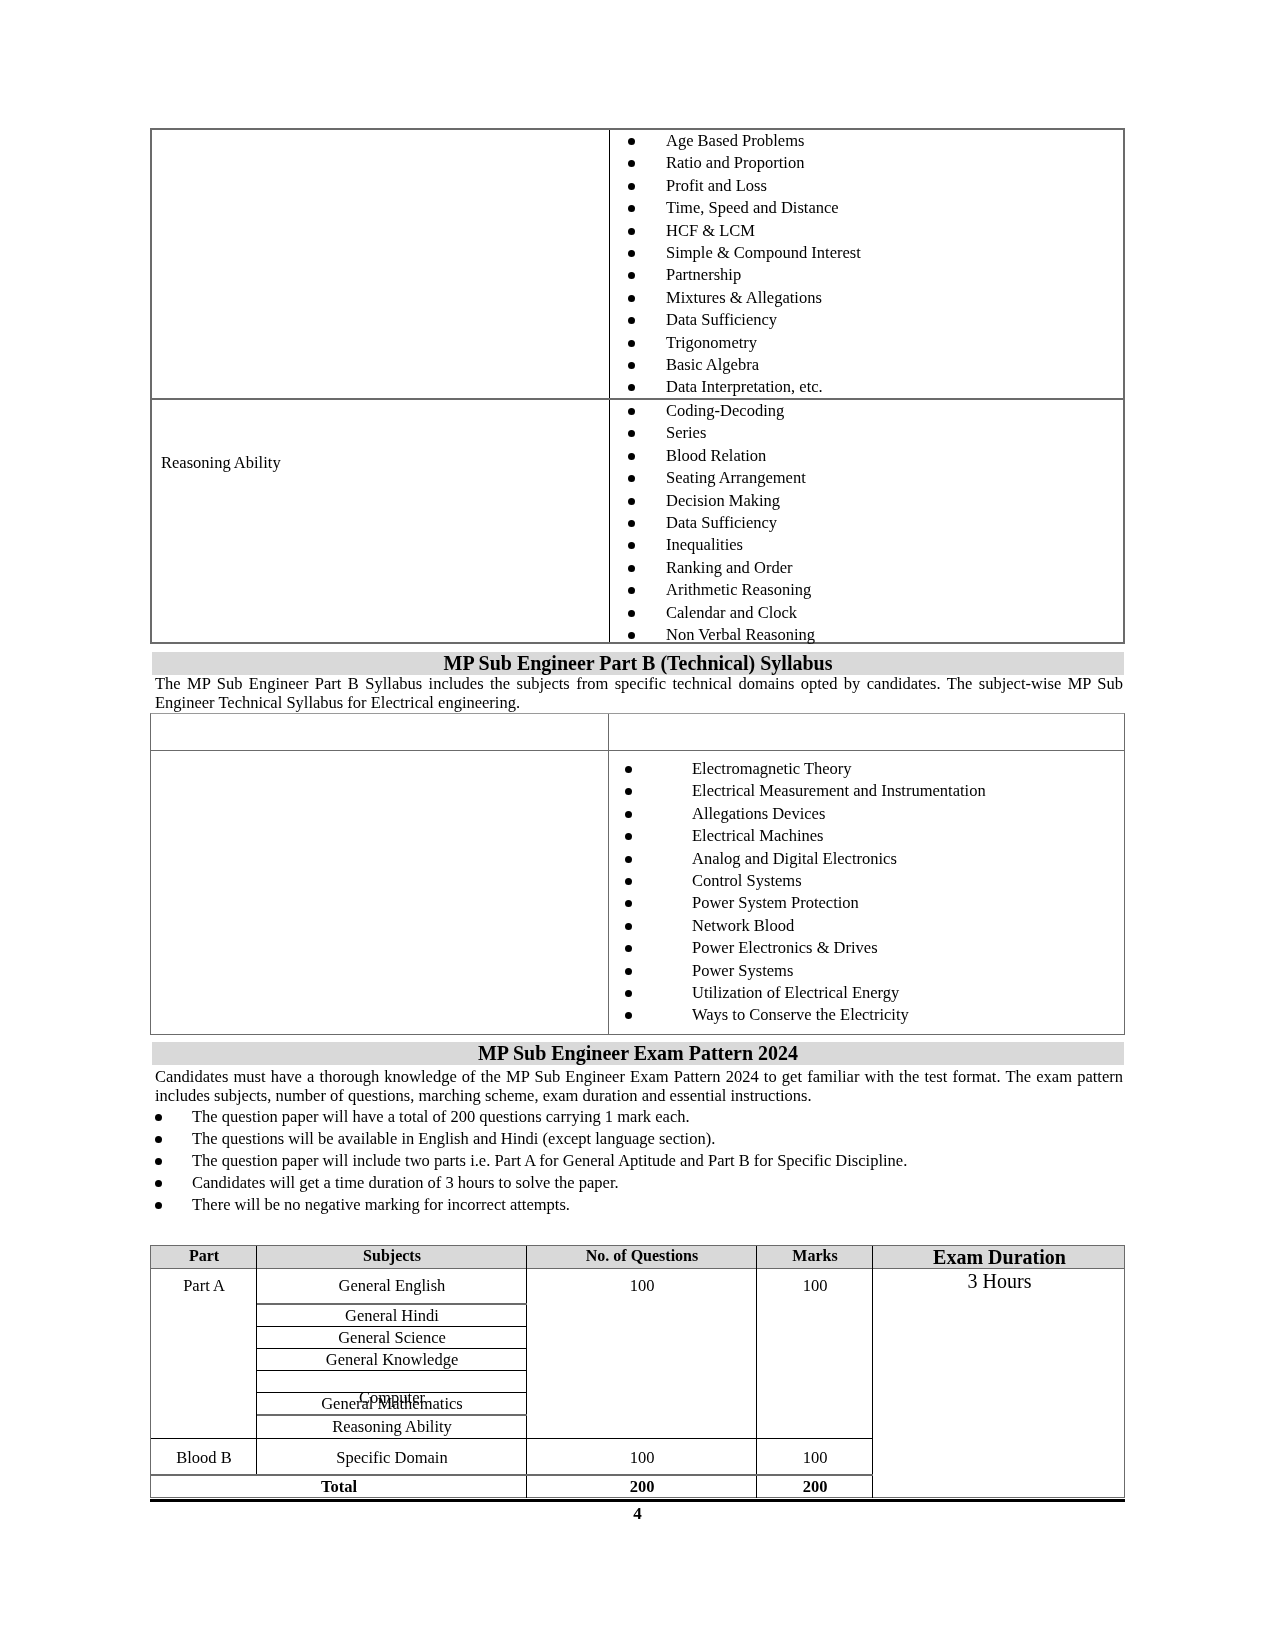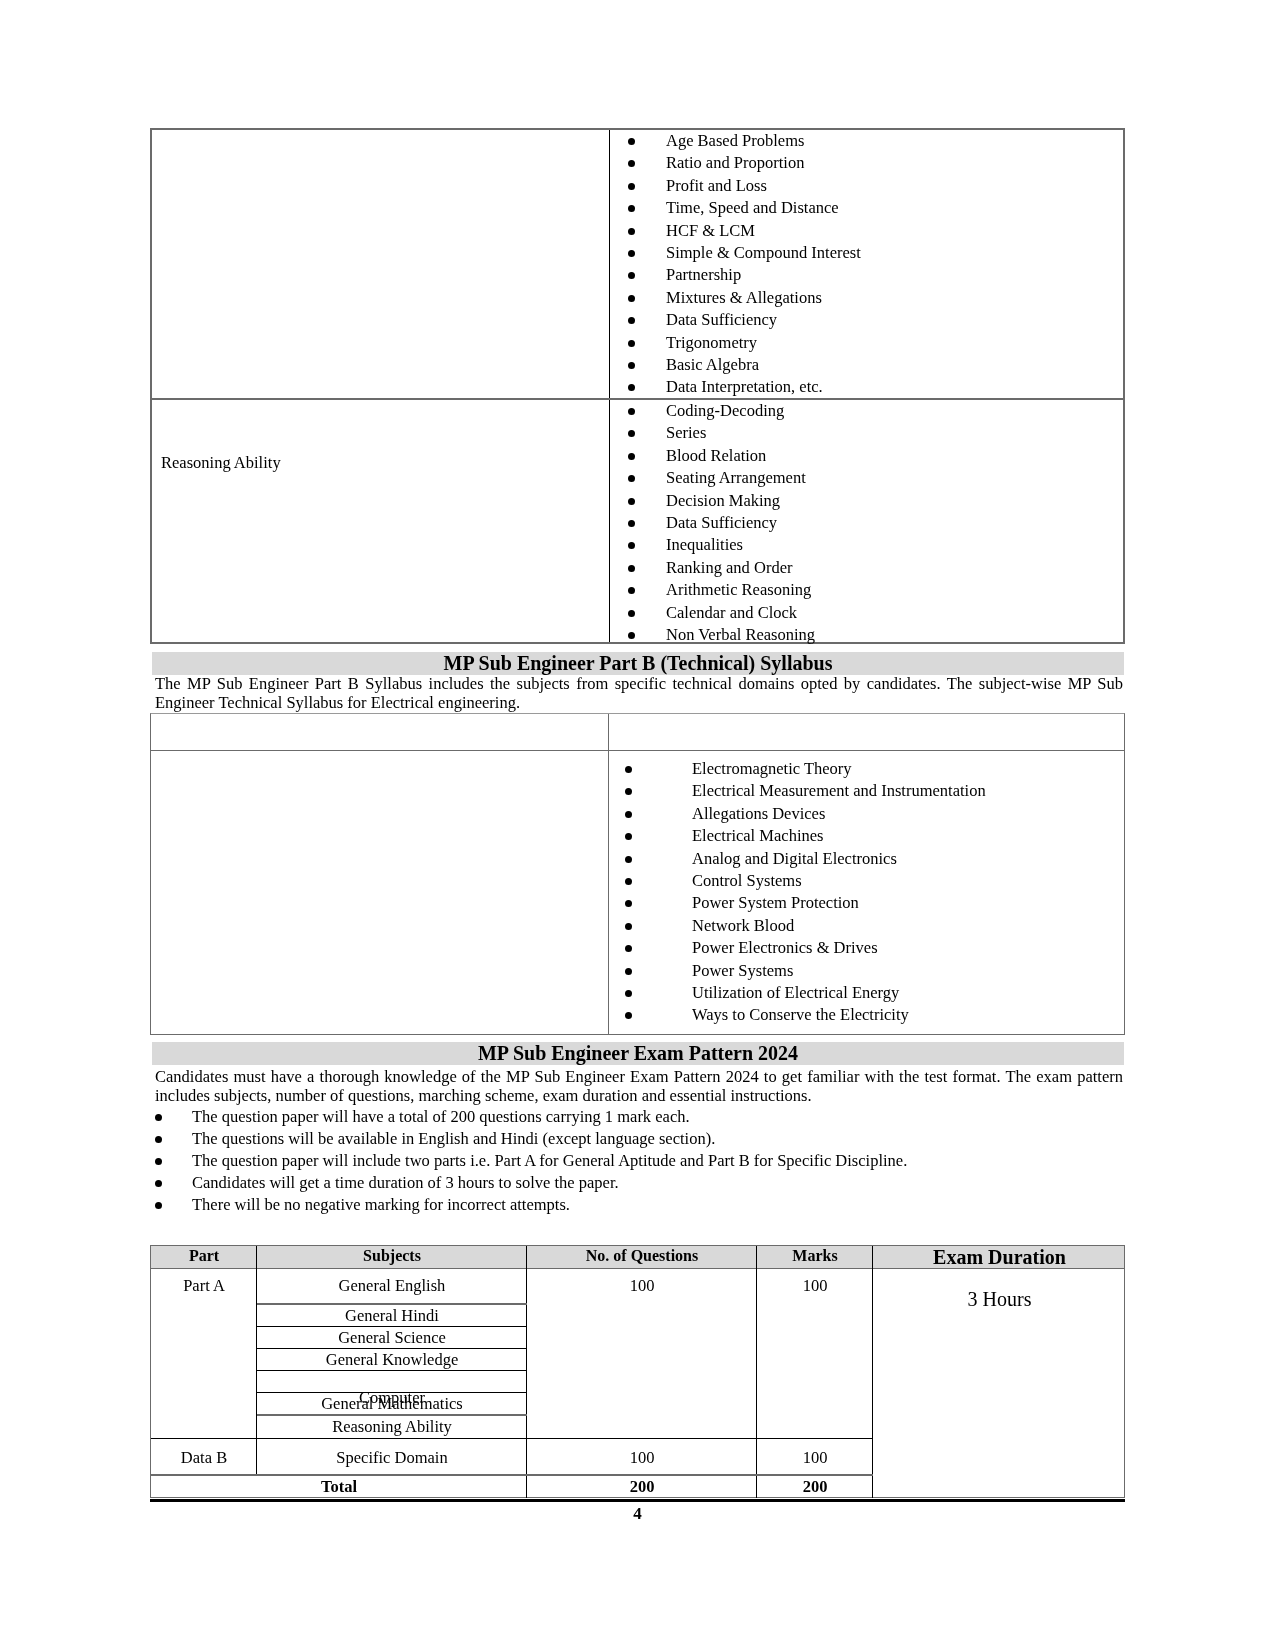--- a/index.html
+++ b/index.html
@@ -272,23 +272,23 @@
   <div class="c" style="left:0;width:106px;top:30px;">Part A</div>
   <div class="c" style="left:106px;width:270px;top:30px;">General English</div>
   <div class="c" style="left:106px;width:270px;top:60px;">General Hindi</div>
   <div class="c" style="left:106px;width:270px;top:82px;">General Science</div>
   <div class="c" style="left:106px;width:270px;top:104px;">General Knowledge</div>
   <div class="c" style="left:106px;width:270px;top:142px;">Computer</div>
   <div class="c" style="left:106px;width:270px;top:148px;">General Mathematics</div>
   <div class="c" style="left:106px;width:270px;top:171px;">Reasoning Ability</div>
   <div class="c" style="left:376px;width:230px;top:30px;">100</div>
   <div class="c" style="left:606px;width:116px;top:30px;">100</div>
-  <div class="c" style="left:722px;width:253px;top:42px;font-size:20px;">3 Hours</div>
-
-  <div class="c" style="left:0;width:106px;top:202px;">Data B</div>
+  <div class="c" style="left:722px;width:253px;top:24px;font-size:20px;">3 Hours</div>
+
+  <div class="c" style="left:0;width:106px;top:202px;">Blood B</div>
   <div class="c" style="left:106px;width:270px;top:202px;">Specific Domain</div>
   <div class="c" style="left:376px;width:230px;top:202px;">100</div>
   <div class="c" style="left:606px;width:116px;top:202px;">100</div>
 
   <div class="c" style="left:0;width:376px;top:231px;font-weight:bold;">Total</div>
   <div class="c" style="left:376px;width:230px;top:231px;font-weight:bold;">200</div>
   <div class="c" style="left:606px;width:116px;top:231px;font-weight:bold;">200</div>
 </div>
 
 <div id="footer-rule" class="abs"></div>

